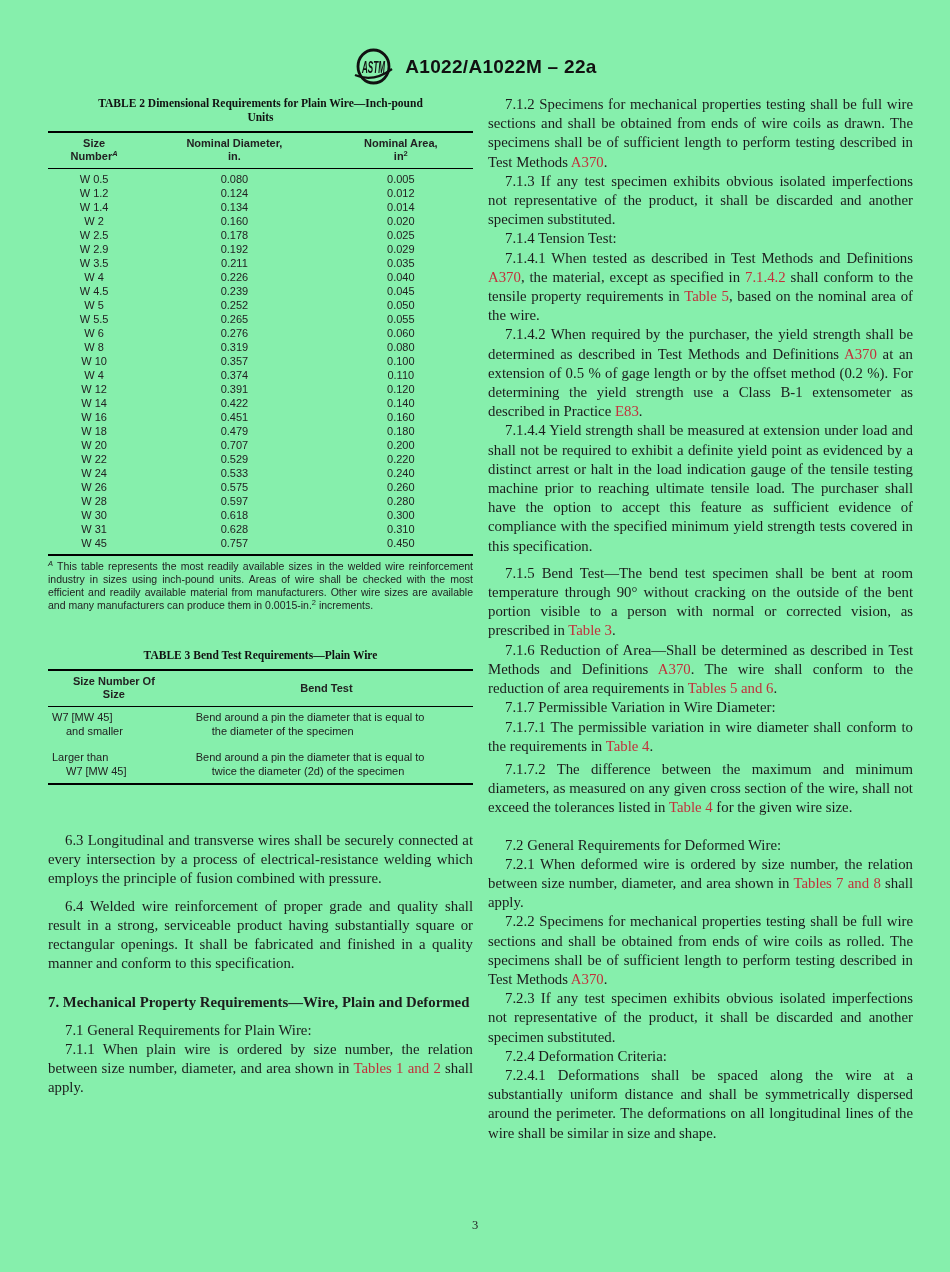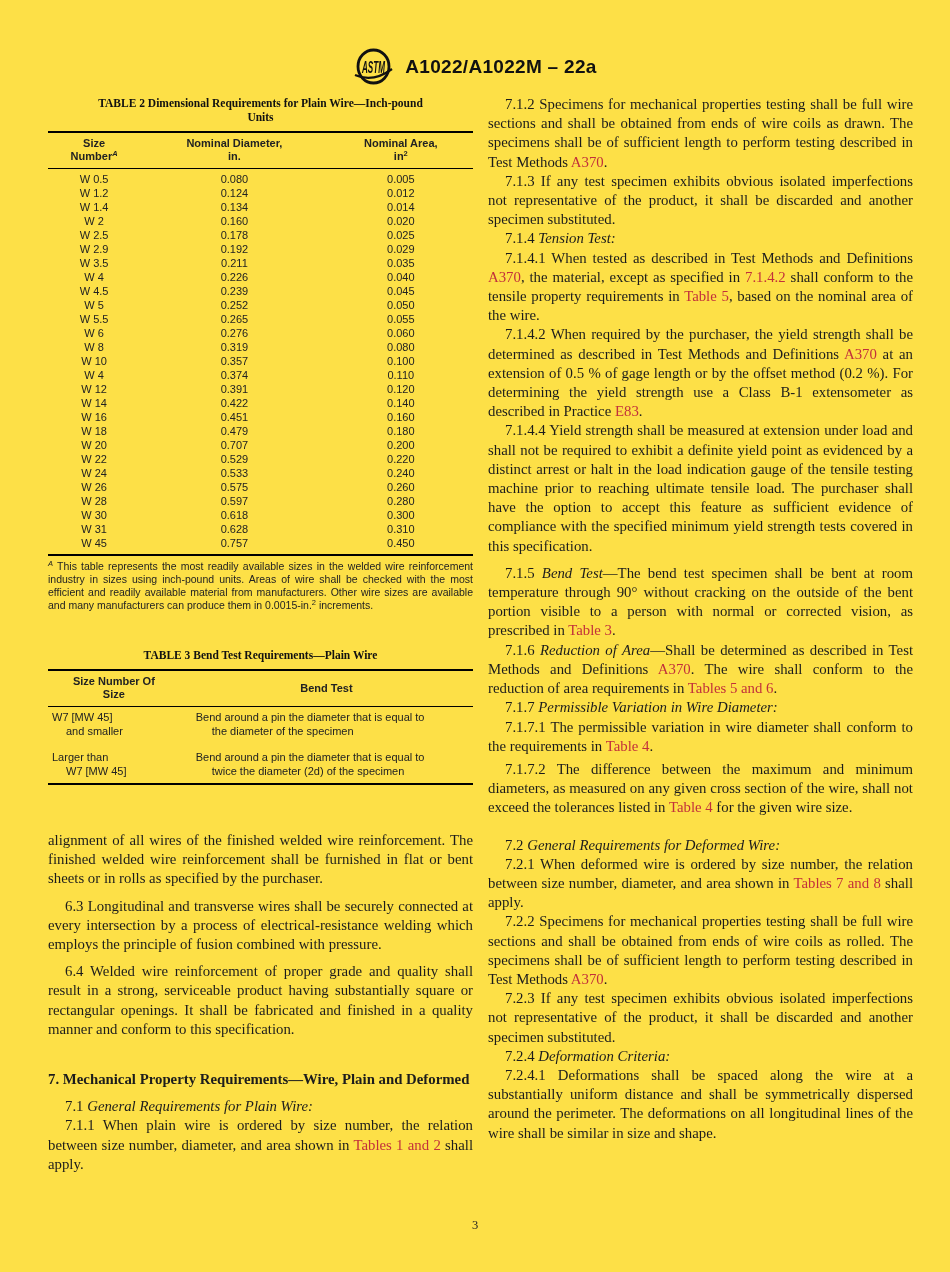--- a/index.html
+++ b/index.html
@@ -1,17 +1,17 @@
 <!DOCTYPE html>
 <html style="--accent: #c2303b;"><head>
 <meta charset="utf-8">
 <style>
   :root{ --accent:#c2303b; --ink:#1c1c1c; }
   html,body{margin:0;padding:0;background:#ffffff;}
-  .page{position:relative;width:950px;height:1272px;background:#fde047;overflow:hidden;color:var(--ink);}
+  .page{position:relative;width:950px;height:1272px;background:#86efac;overflow:hidden;color:var(--ink);}
 
   
   .pagehead{position:absolute;top:48px;left:0;right:0;display:flex;justify-content:center;align-items:center;gap:11px;}
   .designation{font-family:"Liberation Sans",sans-serif;font-weight:bold;font-size:19px;letter-spacing:.3px;color:#111;}
 
   
   .columns{position:absolute;top:94px;left:48px;display:flex;gap:15px;}
   .col{width:425px;}
 
   
@@ -35,23 +35,23 @@
   
   .bodytext{margin-top:46px;font-family:"Liberation Serif",serif;font-size:14.8px;line-height:19.2px;text-align:justify;}
   .bodytext.rt{margin-top:1px;}
   .para{margin:0;}
   .para.body{text-indent:17px;}
   .para.cont{text-indent:0;}
   .para.sect{font-weight:bold;padding-left:30px;text-indent:-30px;}
   .blk{margin:0;}
   .sp-xs{margin-top:4px;}
   .sp-sm{margin-top:8px;}
-  .sp-md{margin-top:31px;}
+  .sp-md{margin-top:20px;}
   .sp-lg{margin-top:18px;}
-  .seg.i{font-style:italic;}
+  .seg.i{}
   .seg.b{font-weight:bold;}
   .sup{font-size:7.5px;vertical-align:4px;line-height:0;}
   .sup.it{font-style:italic;}
   .xref{color:var(--accent);}
 
   
   .pagenum{position:absolute;top:1218px;left:0;right:0;text-align:center;font-family:"Liberation Serif",serif;font-size:12.5px;color:#222;}
 
   .logo svg{display:block;}
 </style>
@@ -255,23 +255,20 @@
                 </td>
                 <td class="c2">
                   <div class="ln">Bend around a pin the diameter that is equal to</div>
                   <div class="ln cont">twice the diameter (2d) of the specimen</div>
                 </td>
               </tr>
             </tbody>
           </table>
         </div>
       <div id="left-text" class="bodytext">
-          <div class="blk">
-            <p class="para cont"><span class="seg n">alignment of all wires of the finished welded wire reinforcement. The finished welded wire reinforcement shall be furnished in flat or bent sheets or in rolls as specified by the purchaser.</span></p>
-          </div>
           <div class="blk sp-sm">
             <p class="para body"><span class="seg n">6.3 Longitudinal and transverse wires shall be securely connected at every intersection by a process of electrical-resistance welding which employs the principle of fusion combined with pressure.</span></p>
           </div>
           <div class="blk sp-sm">
             <p class="para body"><span class="seg n">6.4 Welded wire reinforcement of proper grade and quality shall result in a strong, serviceable product having substantially square or rectangular openings. It shall be fabricated and finished in a quality manner and conform to this specification.</span></p>
           </div>
           <div class="blk sp-md">
             <p class="para sect"><span class="seg b">7. Mechanical Property Requirements—Wire, Plain and Deformed</span></p>
           </div>
           <div class="blk sp-sm">

